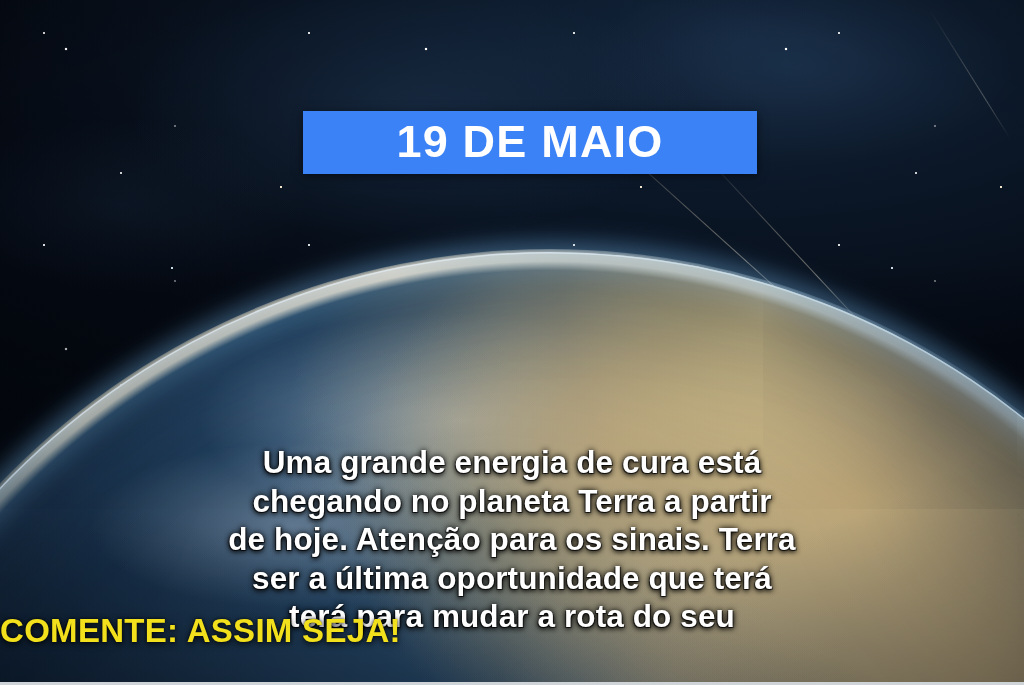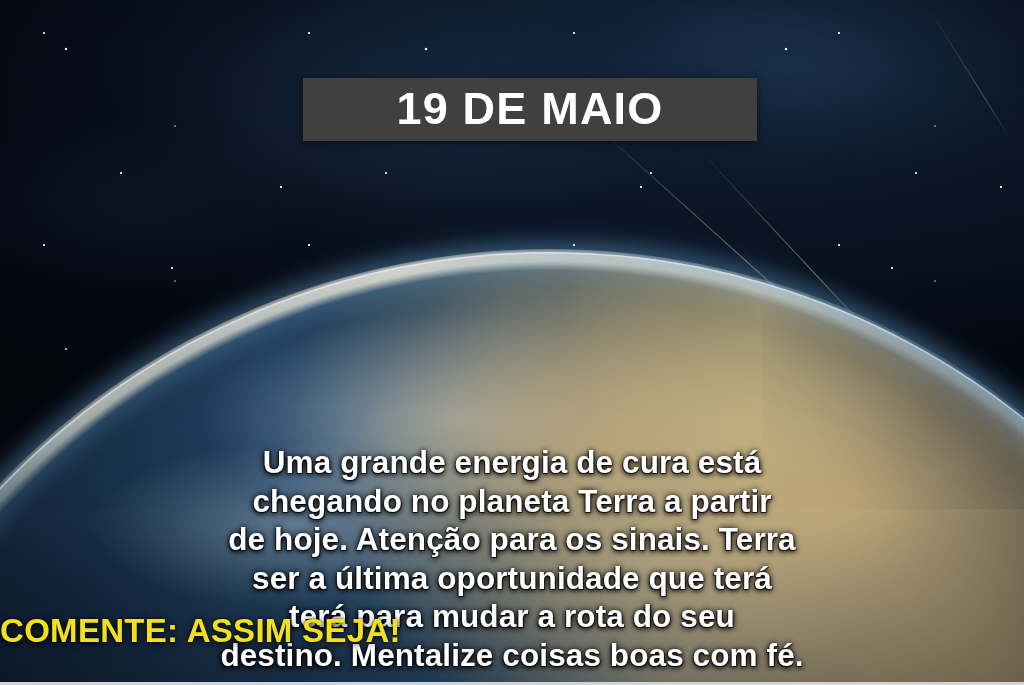--- a/index.html
+++ b/index.html
@@ -176,23 +176,23 @@
   }
 
   
   .content{
     position:absolute; inset:0;
     z-index:5;
   }
 
   .date-banner{
     position:absolute;
-    left:303px; top:78px;
+    left:303px; top:111px;
     width:454px; height:63px;
-    background:#404040;
+    background:#3b82f6;
     display:flex; align-items:center; justify-content:center;
     box-shadow:0 2px 9px rgba(0,0,0,.55);
   }
   .date-banner .txt{
     color:#ffffff;
     font-size:45px;
     font-weight:bold;
     letter-spacing:1.2px;
     line-height:1;
     white-space:nowrap;
@@ -285,21 +285,20 @@
       <span class="txt">19 DE MAIO</span>
     </div>
 
 
     <div class="body-copy">
       <span>Uma grande energia de cura está</span>
       <span>chegando no planeta Terra a partir</span>
       <span>de hoje. Atenção para os sinais. Terra</span>
       <span>ser a última oportunidade que terá</span>
       <span>terá para mudar a rota do seu</span>
-      <span>destino. Mentalize coisas boas com fé.</span>
     </div>
 
     <div class="cta">COMENTE: ASSIM SEJA!</div>
 
   </div>
 
   <div class="bottom-edge"></div>
 
 </div>
 

